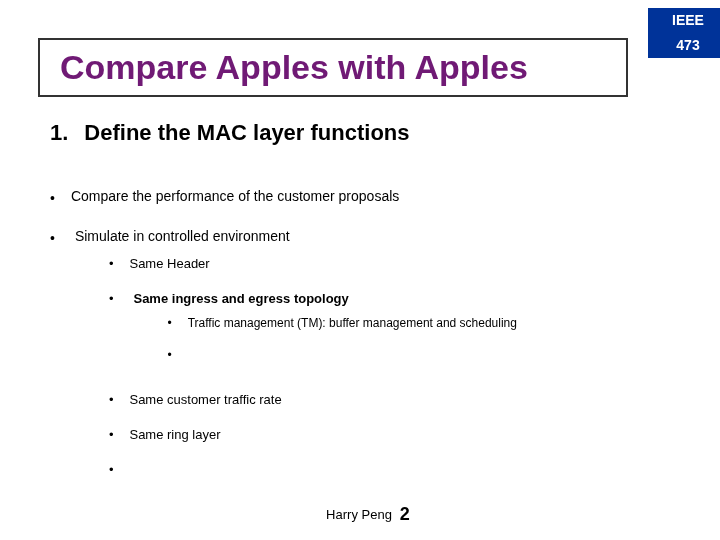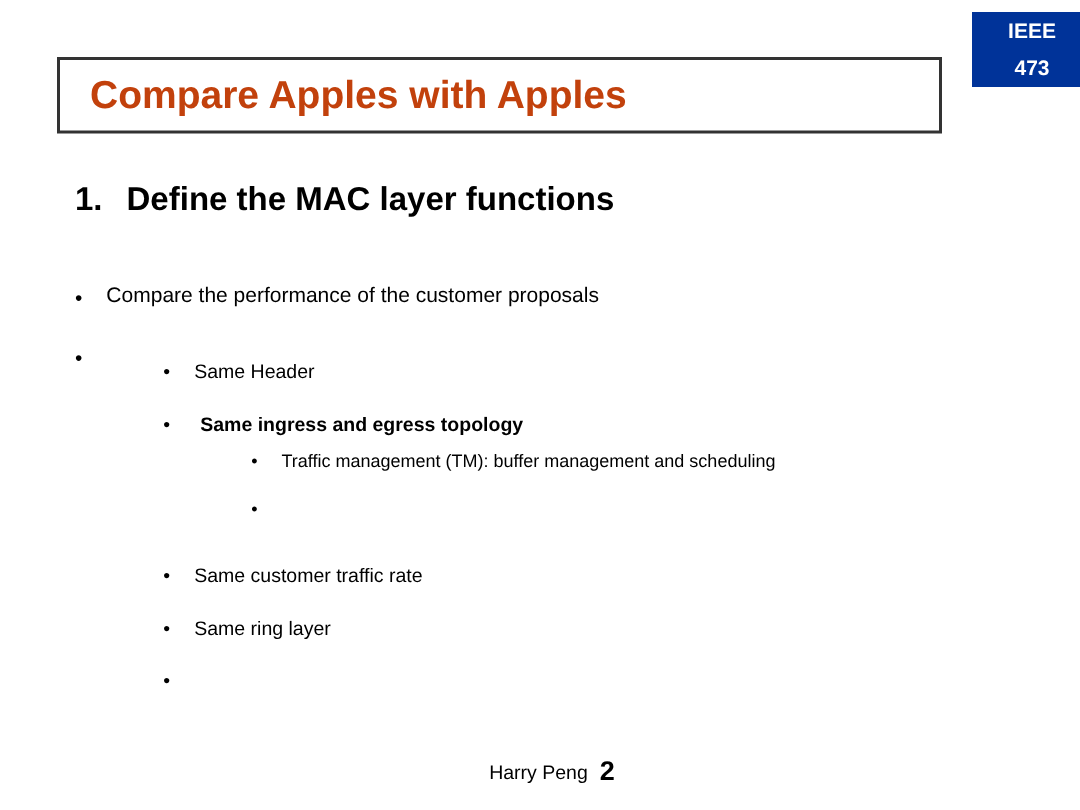--- a/index.html
+++ b/index.html
@@ -50,23 +50,23 @@
     .title-box {
       position: absolute;
       top: 30px;
       left: 30px;
       right: 100px;
       border: 2px solid #333333;
       padding: 8px 16px;
     }
 
     .title-text {
-      font-size: 26px;
-      font-weight: bold;
-      color: #c2410c;
+      font-size: 34px;
+      font-weight: bold;
+      color: #701a75;
       font-family: Arial, sans-serif;
     }
 
     .content-area {
       position: absolute;
       top: 100px;
       left: 30px;
       right: 30px;
     }
 
@@ -191,20 +191,21 @@
     <ul class="bullet-list">
 
       <li class="bullet-item">
         <span class="bullet-dot">•</span>
         <span>Compare the performance of the customer proposals</span>
       </li>
 
       <li class="bullet-item">
         <span class="bullet-dot">•</span>
         <div>
+          <span>Simulate in controlled environment</span>
 
           
           <ul class="sub-list">
 
             <li class="sub-item">
               <span class="sub-dot">•</span>
               <span>Same Header</span>
             </li>
 
             <li class="sub-item">

